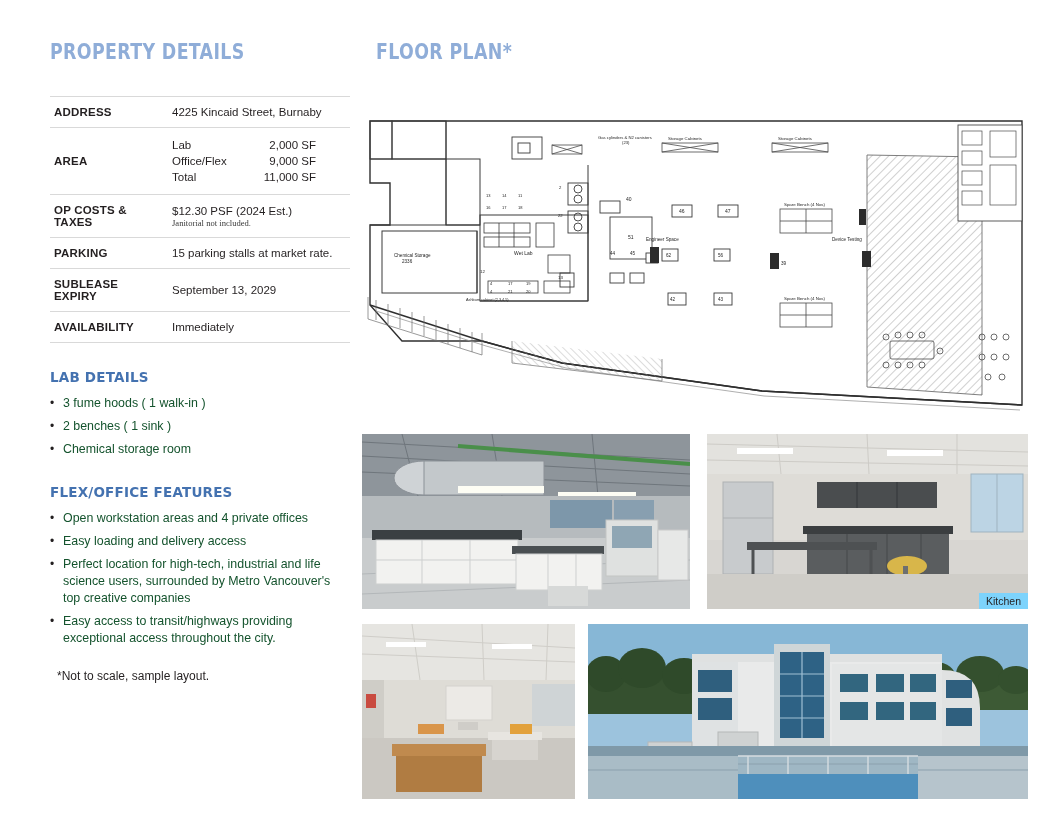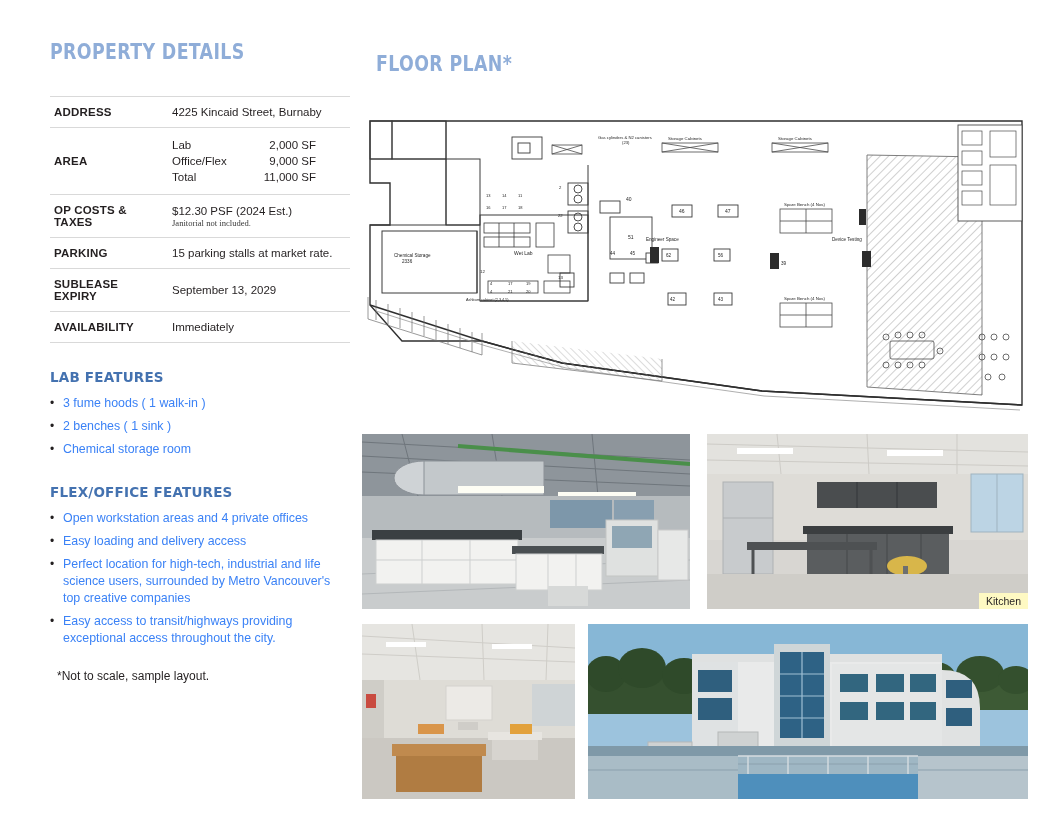--- a/index.html
+++ b/index.html
@@ -98,42 +98,42 @@
     list-style: none;
     margin: 10px 0 0 0;
     padding: 0;
   }
   .feature-list li {
     position: relative;
     padding-left: 13px;
     font-size: 12.4px;
     line-height: 17px;
     margin-bottom: 6px;
-    color: #3b82f6;
+    color: #14532d;
   }
   .feature-list li:before {
     content: "\2022";
     position: absolute;
     left: 0;
     top: 0;
     color: #231f20;
     font-size: 12px;
   }
   .footnote {
     margin-top: 22px;
     margin-left: 7px;
     font-size: 12px;
     color: #231f20;
   }
 
   
   .right-col {
     position: absolute;
     left: 376px;
-    top: 52px;
+    top: 40px;
     width: 650px;
   }
 
   .floorplan-wrap {
     position: absolute;
     left: 362px;
     top: 105px;
     width: 670px;
     height: 330px;
     overflow: hidden;
@@ -143,21 +143,21 @@
 
   
   .photo {
     position: absolute;
     overflow: hidden;
   }
   .photo .cap {
     position: absolute;
     right: 0;
     bottom: 0;
-    background: #fef9c3;
+    background: #7dd3fc;
     font-size: 10.5px;
     padding: 2px 7px 2px 7px;
     color: #231f20;
   }
 
   
   #photo-lab { left: 362px; top: 434px; width: 328px; height: 175px; }
   
   #photo-kitchen { left: 707px; top: 434px; width: 321px; height: 175px; }
   
@@ -213,21 +213,21 @@
           <th>SUBLEASE<br>EXPIRY</th>
           <td>September 13, 2029</td>
         </tr>
         <tr>
           <th>AVAILABILITY</th>
           <td>Immediately</td>
         </tr>
       </tbody>
     </table>
 
-    <div class="sub-head">LAB FEATURES</div>
+    <div class="sub-head">LAB DETAILS</div>
     <ul class="feature-list">
       <li>3 fume hoods ( 1 walk-in )</li>
       <li>2 benches ( 1 sink )</li>
       <li>Chemical storage room</li>
     </ul>
 
     <div class="sub-head">FLEX/OFFICE FEATURES</div>
     <ul class="feature-list">
       <li>Open workstation areas and 4 private offices</li>
       <li>Easy loading and delivery access</li>

